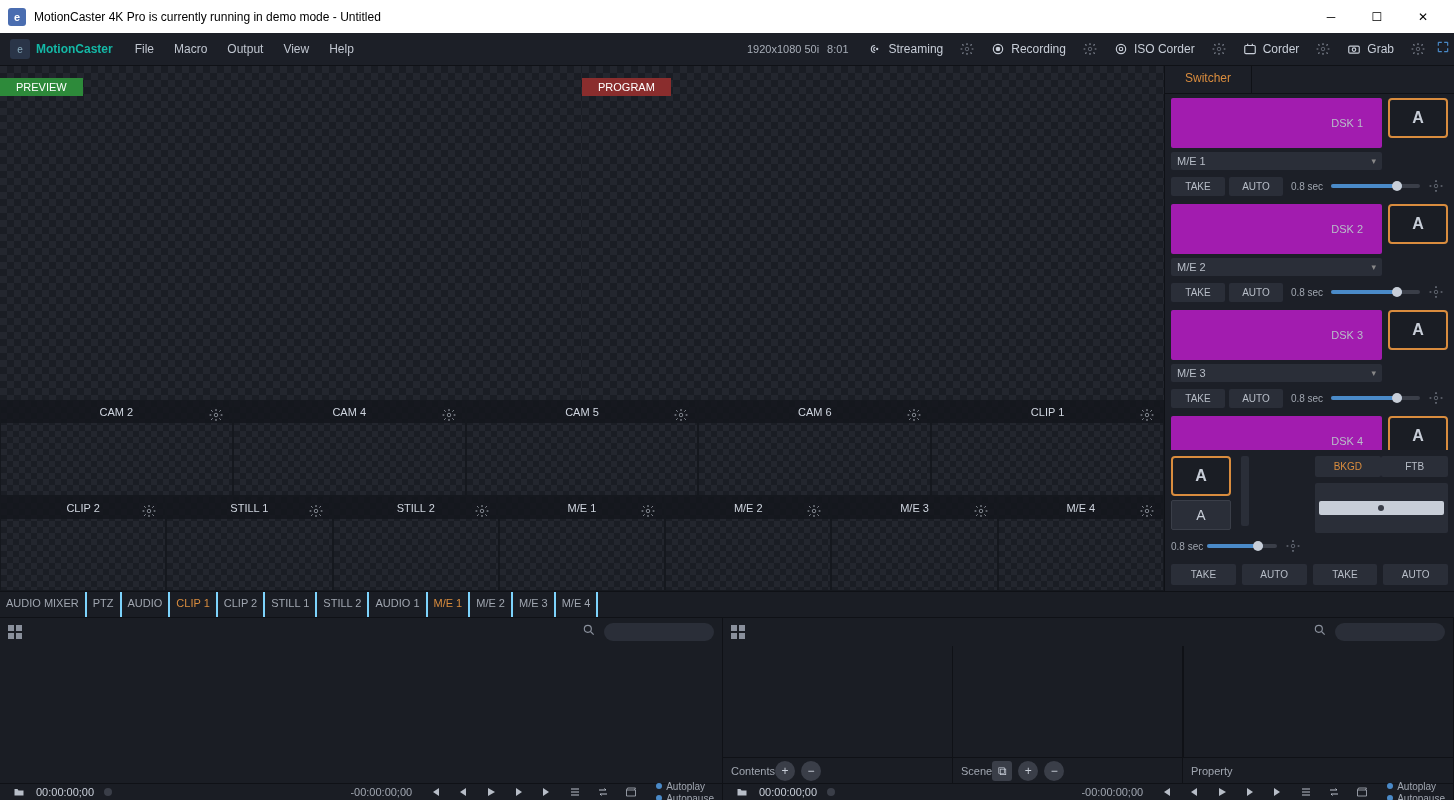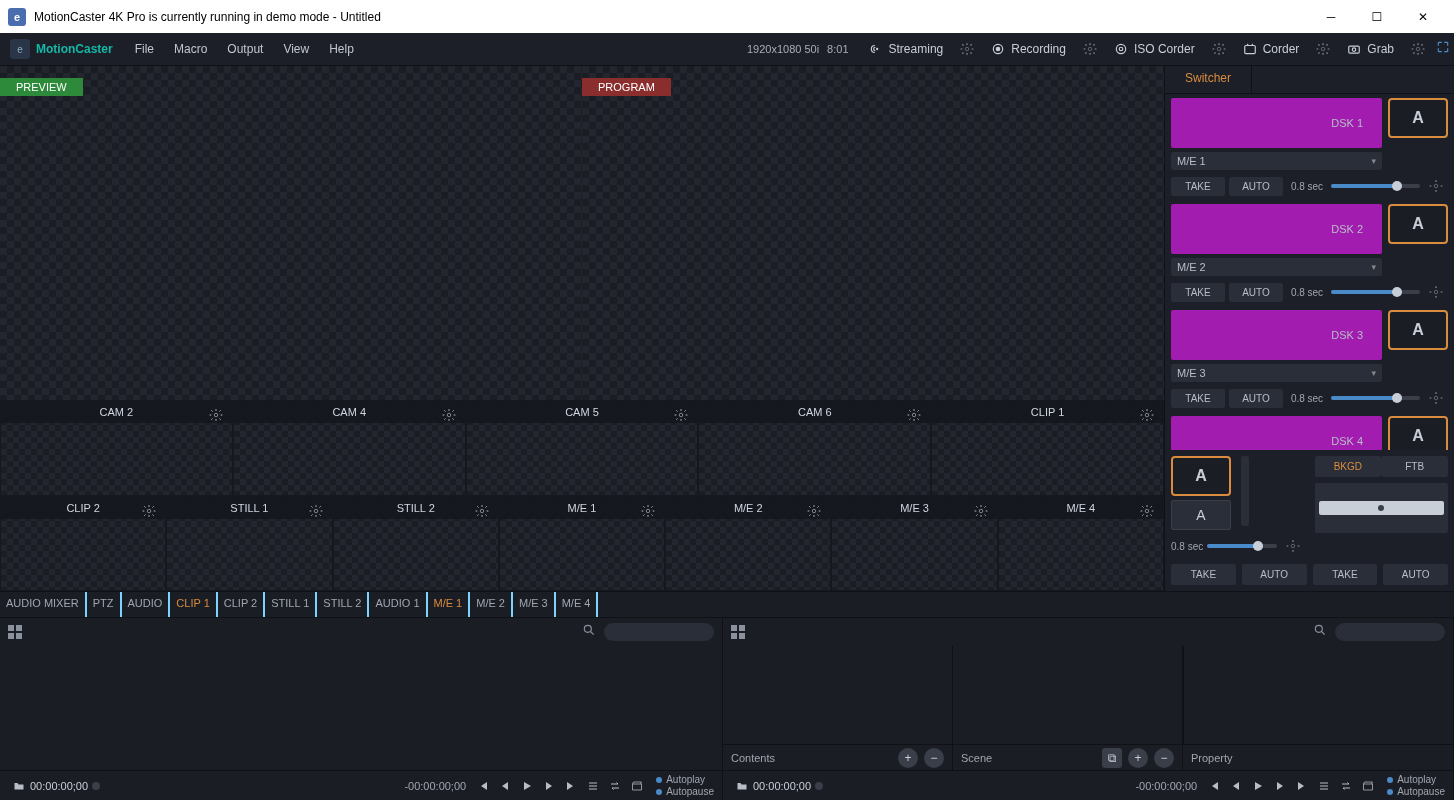--- a/index.html
+++ b/index.html
@@ -70,26 +70,26 @@
 .panels{height:182px;display:flex}
 .panel{flex:1;border-right:1px solid #0f1116;display:flex;flex-direction:column;background:#1a1d24}
 .ptop{height:28px;display:flex;align-items:center;padding:0 8px;gap:8px}
 .ptop .icon-grid{display:grid;grid-template-columns:1fr 1fr;gap:2px;width:14px;height:14px}
 .ptop .icon-grid span{background:#8a909c}
 .ptop .spacer{flex:1}
 .ptop .search{width:110px;height:18px;background:#2a2e38;border-radius:9px}
 .pbody{flex:1;display:flex}
 .pcontent{flex:1;border-right:1px solid #0f1116;display:flex;flex-direction:column}
 .pcontent .area{flex:1}
-.phdr{height:26px;display:flex;align-items:center;justify-content:space-between;padding:0 8px;font-size:11px;color:#a0a6b0;border-top:1px solid #0f1116}
+.phdr{height:26px;display:flex;align-items:center;justify-content:flex-start;padding:0 8px;font-size:11px;color:#a0a6b0;border-top:1px solid #0f1116}
 .phdr .btns{display:flex;gap:6px}
 .circbtn{width:20px;height:20px;border-radius:50%;background:#3a3e48;display:flex;align-items:center;justify-content:center;font-size:12px;color:#c8ced8;cursor:pointer}
 .pside{width:270px;display:flex;flex-direction:column}
 .pside .area{flex:1;border-left:1px solid #0f1116}
-.transport{height:30px;display:flex;align-items:center;padding:8px 8px;border-top:1px solid #0f1116}
+.transport{height:17px;display:flex;align-items:center;padding:8px 8px;gap:6px;border-top:1px solid #0f1116}
 .transport .tc{font-size:11px;color:#c8ced8}
 .transport .tc2{font-size:11px;color:#a0a6b0;margin-left:auto;margin-right:6px}
 .transport .pbtn{width:22px;height:22px;display:flex;align-items:center;justify-content:center;cursor:pointer}
 .transport .pbtn svg{width:12px;height:12px;fill:#b8bec8}
 .transport .dot{width:8px;height:8px;border-radius:50%;background:#3a3e48;margin-left:4px}
 .transport .togs{display:flex;flex-direction:column;font-size:10px;gap:1px;margin-left:8px}
 .transport .tog{display:flex;align-items:center;gap:4px;color:#a0a6b0}
 .transport .tog .d{width:6px;height:6px;border-radius:50%;background:#4a8ac8}
 .searchicon svg{width:14px;height:14px;stroke:#8a909c;fill:none;stroke-width:2}
 </style>

